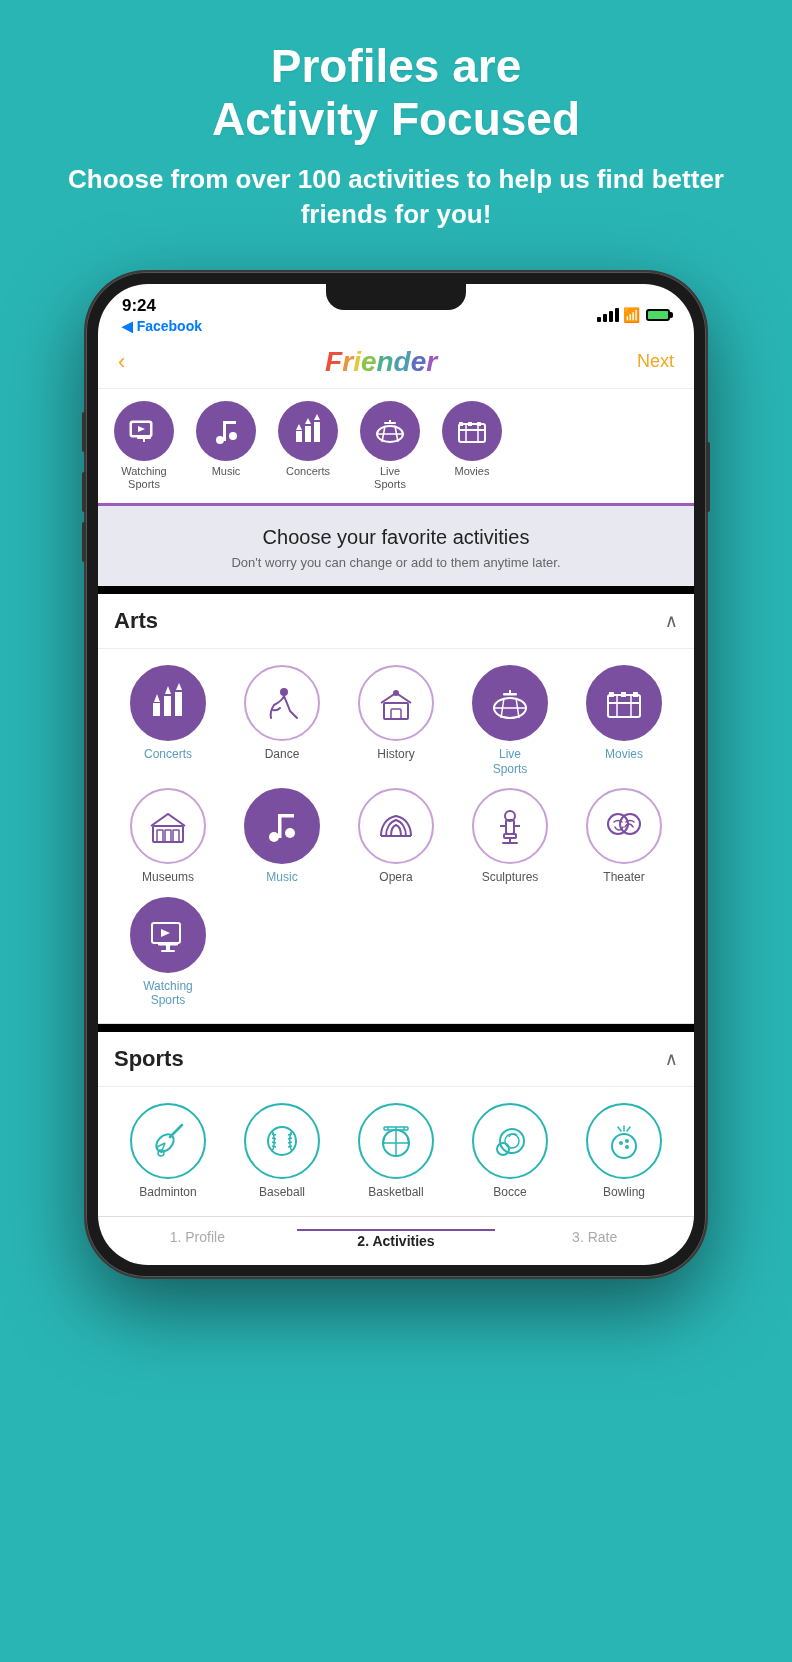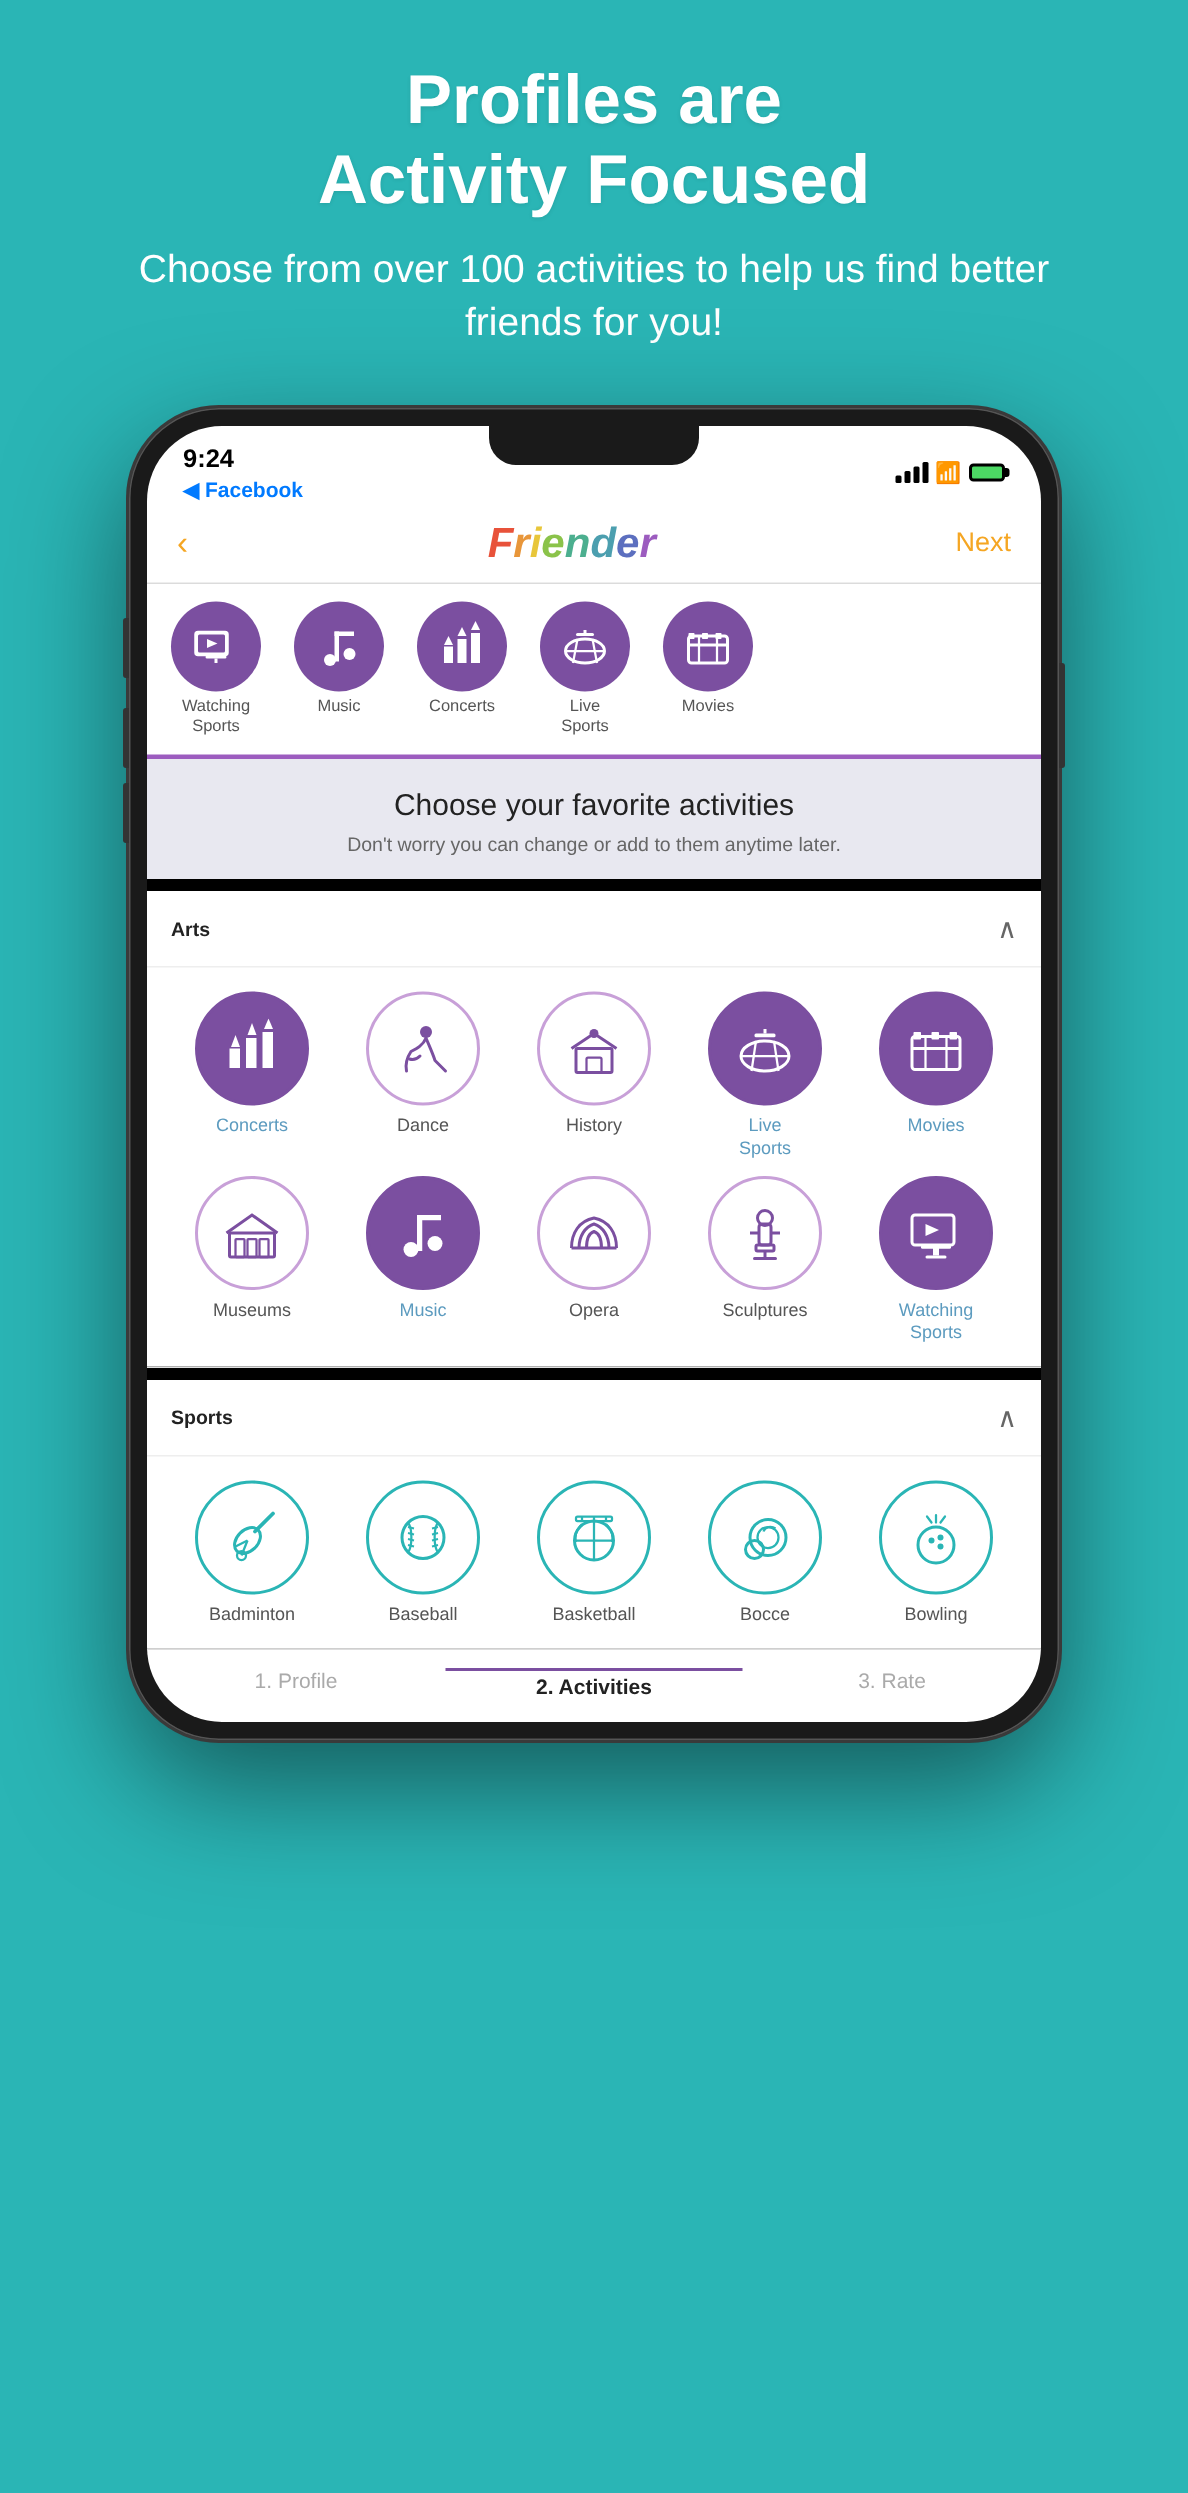--- a/index.html
+++ b/index.html
@@ -26,21 +26,21 @@
       font-size: 46px;
       font-weight: 900;
       color: #ffffff;
       line-height: 1.15;
       margin-bottom: 16px;
       text-shadow: 0 1px 3px rgba(0,0,0,0.1);
     }
 
     .header-subtitle {
       font-size: 26px;
-      font-weight: 400;
+      font-weight: 700;
       color: #ffffff;
       line-height: 1.35;
     }
 
     
     .phone-wrapper {
       position: relative;
       width: 620px;
       margin: 10px auto 20px;
       z-index: 1;
@@ -227,21 +227,21 @@
       margin-top: 8px;
     }
     .category-header {
       display: flex;
       justify-content: space-between;
       align-items: center;
       padding: 14px 16px;
       border-bottom: 1px solid #eee;
     }
     .category-title {
-      font-size: 13px;
+      font-size: 22px;
       font-weight: 600;
       color: #222;
     }
     .category-chevron {
       font-size: 18px;
       color: #666;
     }
 
     
     .activities-grid {
@@ -551,20 +551,33 @@
                 <line x1="10" y1="20" x2="16" y2="20" stroke="#7b4fa0" stroke-width="2"></line>
                 <line x1="24" y1="20" x2="30" y2="20" stroke="#7b4fa0" stroke-width="2"></line>
                 <rect x="14" y="28" width="12" height="4" rx="1" stroke="#7b4fa0" stroke-width="2" fill="none"></rect>
                 <line x1="20" y1="32" x2="20" y2="36" stroke="#7b4fa0" stroke-width="2"></line>
                 <rect x="12" y="36" width="16" height="2" rx="1" fill="#7b4fa0"></rect>
               </svg>
             </div>
             <span class="activity-label">Sculptures</span>
           </div>
 
+          <div class="activity-item">
+            <div class="activity-circle">
+              <svg width="40" height="40" viewBox="0 0 40 40" fill="none">
+                <circle cx="14" cy="18" r="10" stroke="#7b4fa0" stroke-width="2" fill="none"></circle>
+                <circle cx="26" cy="18" r="10" stroke="#7b4fa0" stroke-width="2" fill="none"></circle>
+                <path d="M10 16 C12 14 16 14 18 16" stroke="#7b4fa0" stroke-width="1.5" fill="none" stroke-linecap="round"></path>
+                <path d="M22 16 C24 14 28 14 30 16" stroke="#7b4fa0" stroke-width="1.5" fill="none" stroke-linecap="round"></path>
+                <path d="M11 21 C13 25 17 25 19 21" stroke="#7b4fa0" stroke-width="1.5" fill="none" stroke-linecap="round"></path>
+                <path d="M21 21 C23 17 27 17 29 21" stroke="#7b4fa0" stroke-width="1.5" fill="none" stroke-linecap="round"></path>
+              </svg>
+            </div>
+            <span class="activity-label">Theater</span>
+          </div>
 
           <div class="activity-item">
             <div class="activity-circle selected">
               <svg width="40" height="40" viewBox="0 0 40 40" fill="none">
                 <rect x="4" y="8" width="28" height="20" rx="2" stroke="white" stroke-width="2" fill="none"></rect>
                 <rect x="6" y="10" width="24" height="16" rx="1" fill="#7b4fa0"></rect>
                 <polygon points="13,14 13,22 22,18" fill="white"></polygon>
                 <rect x="10" y="28" width="20" height="2.5" rx="1" fill="white"></rect>
                 <rect x="18" y="30" width="4" height="5" fill="white"></rect>
                 <rect x="13" y="35" width="14" height="2" rx="1" fill="white"></rect>

